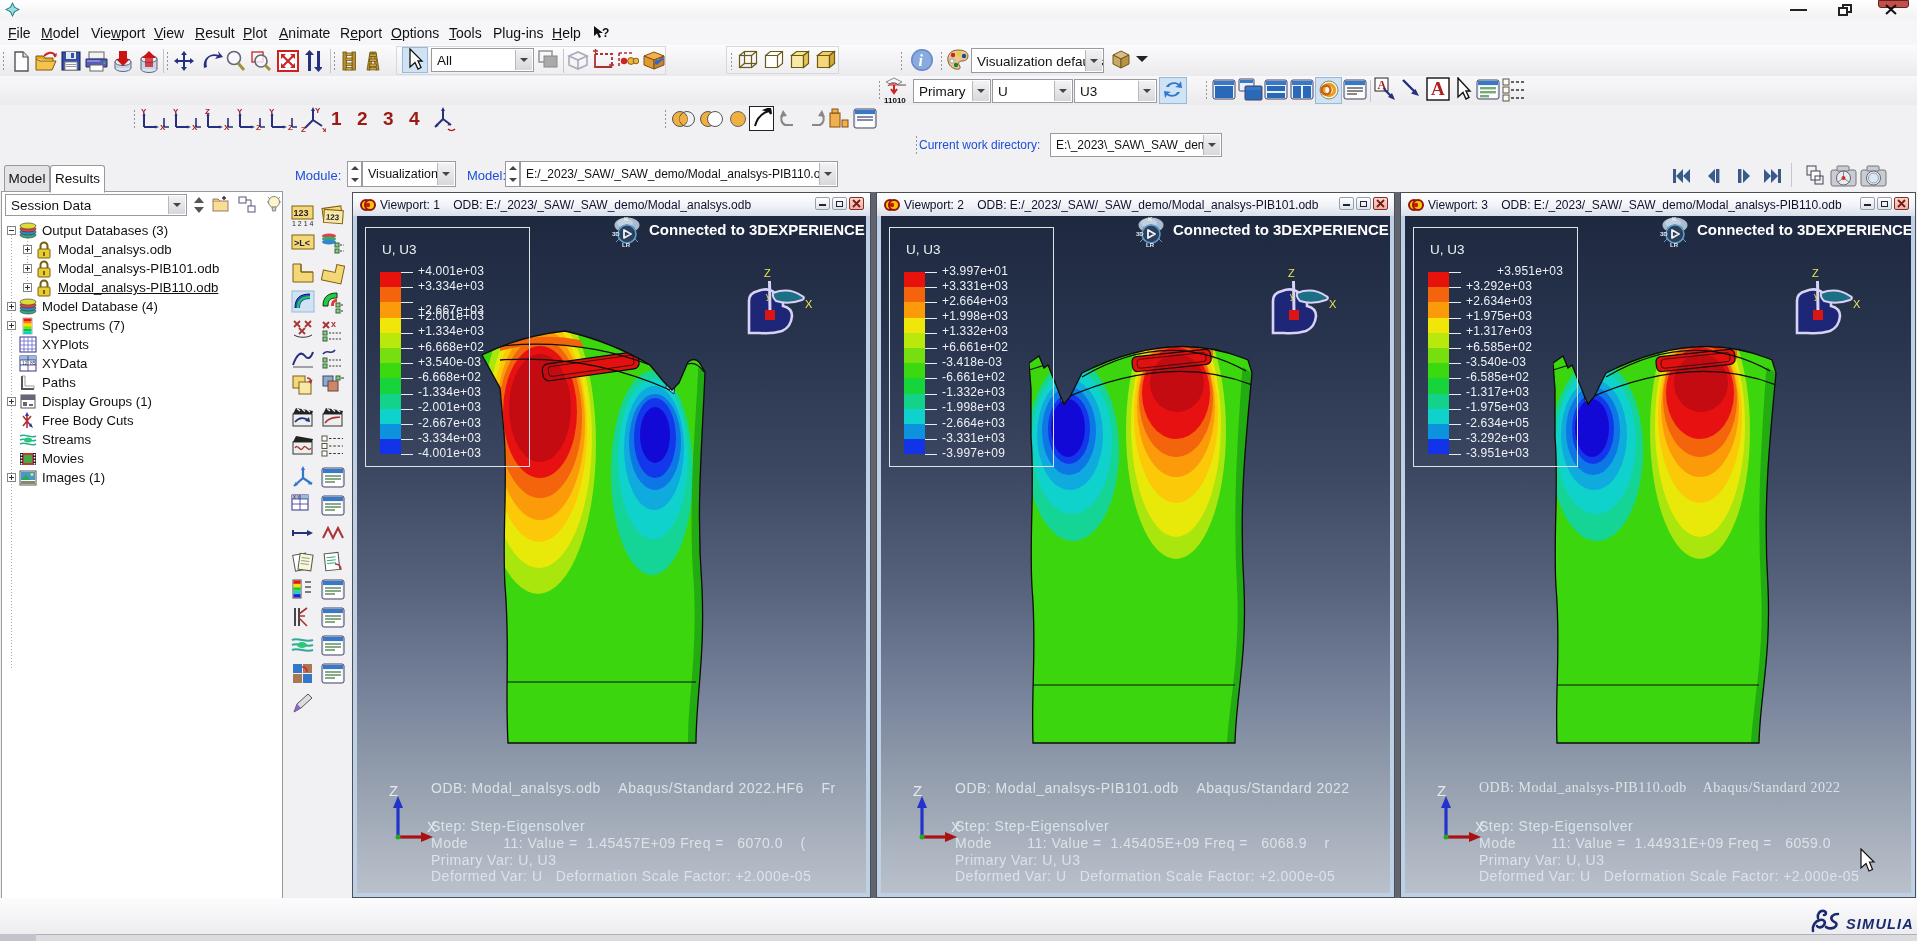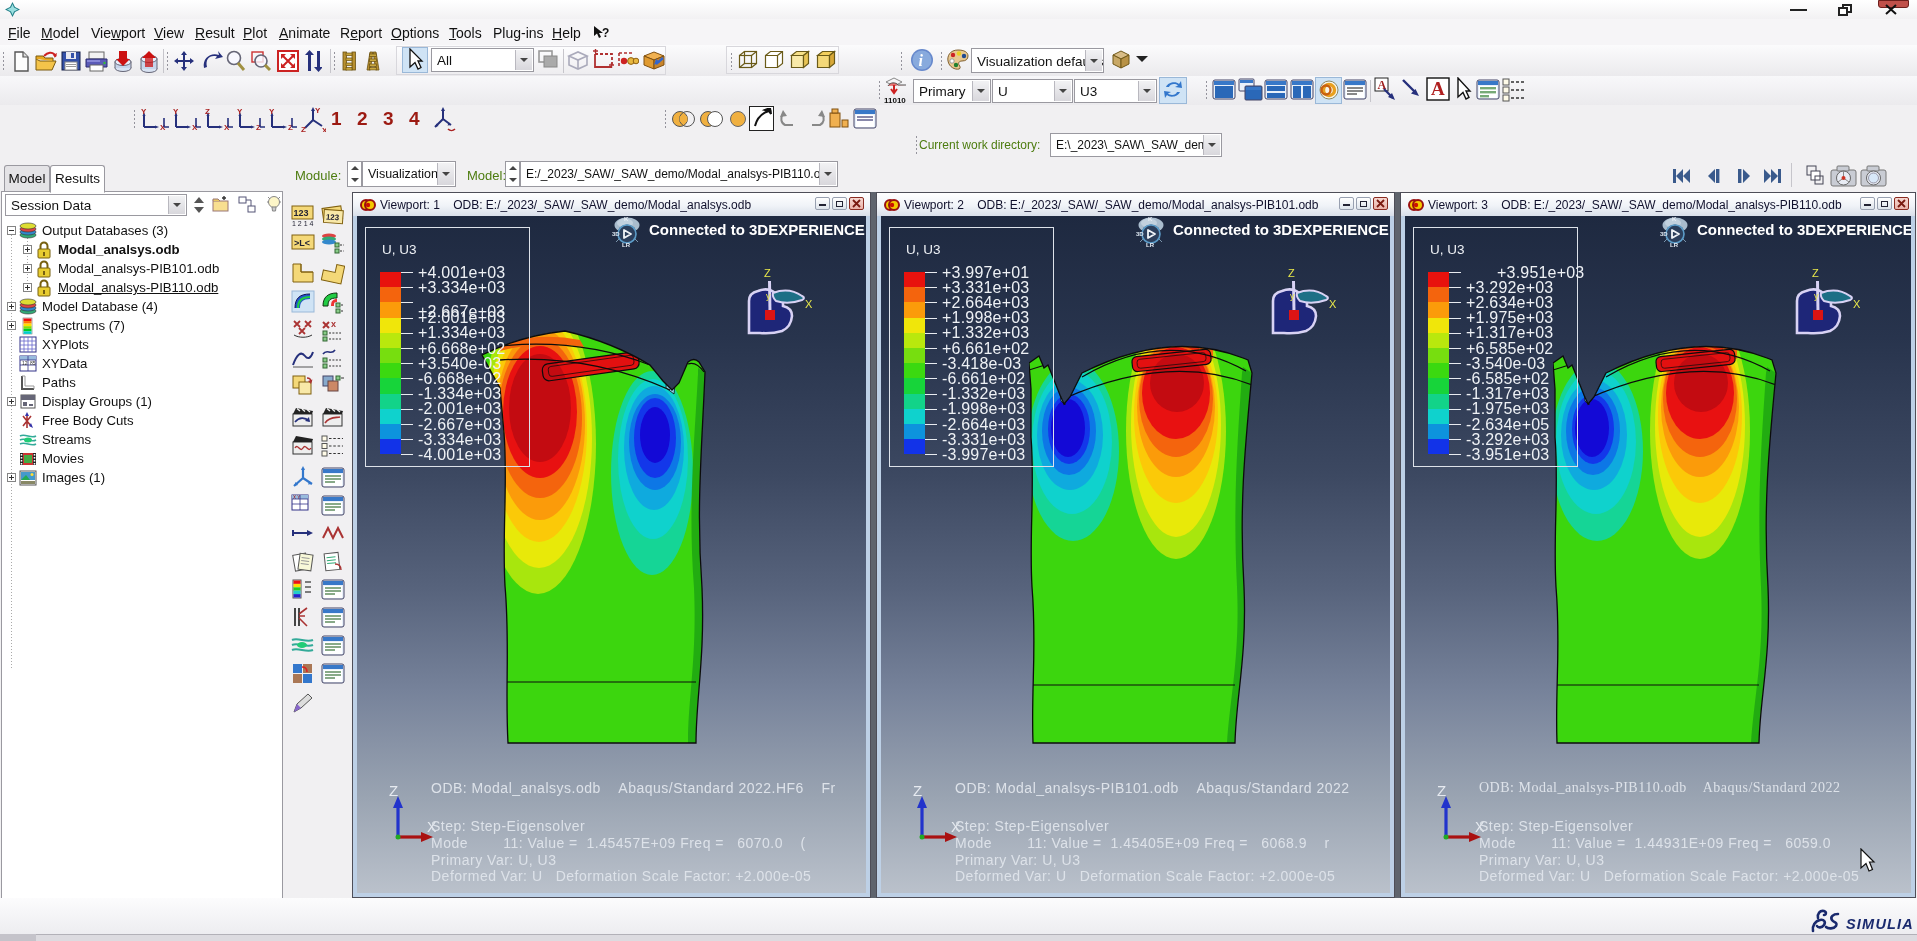--- a/index.html
+++ b/index.html
@@ -13,31 +13,31 @@
   #row2 { left:0; top:76px; width:1917px; height:29px; background:linear-gradient(#f8f8fa,#ebeaed); }
   #row3 { left:0; top:105px; width:1917px; height:27px; background:#f1f0f2; }
   #row4 { left:0; top:132px; width:1917px; height:26px; background:#f1f0f2; }
   #row5 { left:0; top:158px; width:1917px; height:34px; background:#f1f0f2; }
   .grip { position:absolute; width:3px; background-image:radial-gradient(circle, #94939c 0.8px, transparent 1px); background-size:3px 4px; }
   .sep { position:absolute; width:1px; background:#c6c5cb; }
   .combo { position:absolute; background:#fff; border:1px solid #9a99a0; font-size:13.5px; color:#111; overflow:hidden; }
   .combo .dd { position:absolute; right:1px; top:1px; bottom:1px; width:17px; background:linear-gradient(#f2f2f4,#d8d7dc); border-left:1px solid #b9b8bf; }
   .combo .dd:after { content:""; position:absolute; left:4px; top:50%; margin-top:-2px; border:4px solid transparent; border-top-color:#444; border-bottom:none; }
   .combo .txt { position:absolute; left:5px; top:50%; transform:translateY(-50%); white-space:nowrap; }
-  .lbl { position:absolute; font-size:13.5px; color:#4d7c0f; white-space:nowrap; }
+  .lbl { position:absolute; font-size:13.5px; color:#1d4ed8; white-space:nowrap; }
   .vp { position:absolute; top:192px; height:706px; border:1px solid #4e4e58; background:#bdd0e6; }
   .vp .tb { position:absolute; left:0; top:0; right:0; height:23px; background:linear-gradient(#ffffff 0%,#f0f3f8 55%,#d9dfe9 100%); }
   .vp .tbtxt { position:absolute; left:27px; top:5px; font-size:12px; color:#10102c; white-space:nowrap; }
   .vp .content { position:absolute; left:4px; top:23px; right:4px; bottom:4px; background:linear-gradient(#1e2940 0%, #28344d 18%, #3c4861 38%, #57637c 55%, #76829a 70%, #9aa4b2 86%, #bac1cb 100%); overflow:hidden; }
   .winbtn { position:absolute; top:4px; width:15px; height:13px; border:1px solid #98a0b0; background:linear-gradient(#ffffff,#dde3eb); border-radius:2px; }
   .legend { position:absolute; left:8px; top:11px; width:165px; height:240px; border:1px solid #dde2e9; color:#eef1f5; }
   .legend .ttl { position:absolute; left:16px; top:14px; font-size:13.5px; }
   .legcell { position:absolute; left:14px; width:21px; height:15.2px; }
   .legtick { position:absolute; left:35px; width:12px; height:1px; background:#e8ebf0; }
-  .leglab { position:absolute; left:52px; font-size:16px; white-space:nowrap; letter-spacing:0.2px;}
+  .leglab { position:absolute; left:52px; font-size:12px; white-space:nowrap; letter-spacing:0.2px;}
   .conn { position:absolute; font-size:15px; font-weight:bold; color:#fff; white-space:nowrap; }
   .vtxt { position:absolute; font-size:14px; color:#dde2e9; white-space:nowrap; letter-spacing:0.5px; }
   #treepanel { left:1px; top:191px; width:282px; height:742px; background:#fff; border:1px solid #9a99a0; }
   .trow { position:absolute; left:0; width:278px; height:19px; font-size:13.2px; color:#111; }
   .trow .txt { position:absolute; top:1px; white-space:nowrap; }
   .pm { position:absolute; width:9px; height:9px; border:1px solid #848484; background:#fff; top:4px; }
   .pm:before { content:""; position:absolute; left:1px; top:3px; width:5px; height:1px; background:#333; }
   .pm.plus:after { content:""; position:absolute; left:3px; top:1px; width:1px; height:5px; background:#333; }
   #toolbox { left:284px; top:192px; width:67px; height:749px; background:#f1f0f2; }
   .statusbot { left:0; top:898px; width:1917px; height:43px; background:linear-gradient(#fcfcfd,#eaeaee); }
@@ -549,21 +549,21 @@
 <svg class="abs" style="left:17px;top:0px" width="18" height="18" viewBox="0 0 18 18">
           <g>
             <ellipse cx="9" cy="13" rx="8" ry="3" fill="#3a7" stroke="#333" stroke-width="0.6"></ellipse>
             <ellipse cx="9" cy="10" rx="8" ry="3" fill="#38c" stroke="#333" stroke-width="0.6"></ellipse>
             <ellipse cx="9" cy="7" rx="8" ry="3" fill="#d44" stroke="#333" stroke-width="0.6"></ellipse>
             <ellipse cx="9" cy="4" rx="8" ry="3" fill="#dd3" stroke="#333" stroke-width="0.6"></ellipse>
           </g>
         </svg>
 <div class="txt" style="left:40px;">Output Databases (3)</div>
 </div>
-<div class="trow" style="top:49px;font-weight:bold;">
+<div class="trow" style="top:49px;">
 <div class="pm plus" style="left:21px;"></div>
 <svg class="abs" style="left:33px;top:0px" width="18" height="18" viewBox="0 0 18 18">
           <rect x="3" y="8" width="12" height="9" rx="1" fill="#e8cc30" stroke="#776010"></rect>
           <path d="M5.5 8 L5.5 5 A3.5 3.5 0 0 1 12.5 5 L12.5 8" fill="none" stroke="#776010" stroke-width="2"></path>
           <rect x="8" y="11" width="2" height="4" fill="#776010"></rect>
         </svg>
 <div class="txt" style="left:56px;">Modal_analsys.odb</div>
 </div>
 <div class="trow" style="top:68px;">
 <div class="pm plus" style="left:21px;"></div>
@@ -1137,21 +1137,21 @@
 <div class="leglab" style="top:141.9px;">-6.661e+02</div>
 <div class="legtick" style="top:165.6px;"></div>
 <div class="leglab" style="top:157.1px;">-1.332e+03</div>
 <div class="legtick" style="top:180.8px;"></div>
 <div class="leglab" style="top:172.3px;">-1.998e+03</div>
 <div class="legtick" style="top:196.0px;"></div>
 <div class="leglab" style="top:187.5px;">-2.664e+03</div>
 <div class="legtick" style="top:211.2px;"></div>
 <div class="leglab" style="top:202.7px;">-3.331e+03</div>
 <div class="legtick" style="top:226.4px;"></div>
-<div class="leglab" style="top:217.9px;">-3.997e+03</div>
+<div class="leglab" style="top:217.9px;">-3.997e+09</div>
 </div>
 <svg class="abs" style="left:255px;top:0px" width="31" height="32" viewBox="0 0 31 32">
           <ellipse cx="15" cy="9" rx="12.5" ry="7.5" fill="#a9bccd"></ellipse>
           <ellipse cx="13" cy="7" rx="8" ry="4.5" fill="#c2d1de"></ellipse>
           <circle cx="15" cy="18" r="9.5" fill="#2c3f5c"></circle>
           <circle cx="15" cy="18" r="9" fill="none" stroke="#5c9cc8" stroke-width="1.6"></circle>
           <path d="M 12,14 L 19,18 L 12,22 Z" fill="none" stroke="#f0f4f8" stroke-width="1.8" stroke-linejoin="round"></path>
           <text x="0" y="20" font-size="6" font-weight="bold" fill="#dce6f0">3D</text>
           <text x="12" y="5" font-size="6" font-weight="bold" fill="#e8eef6">K</text>
           <text x="10" y="31" font-size="6" font-weight="bold" fill="#e8eef6">LR</text>

